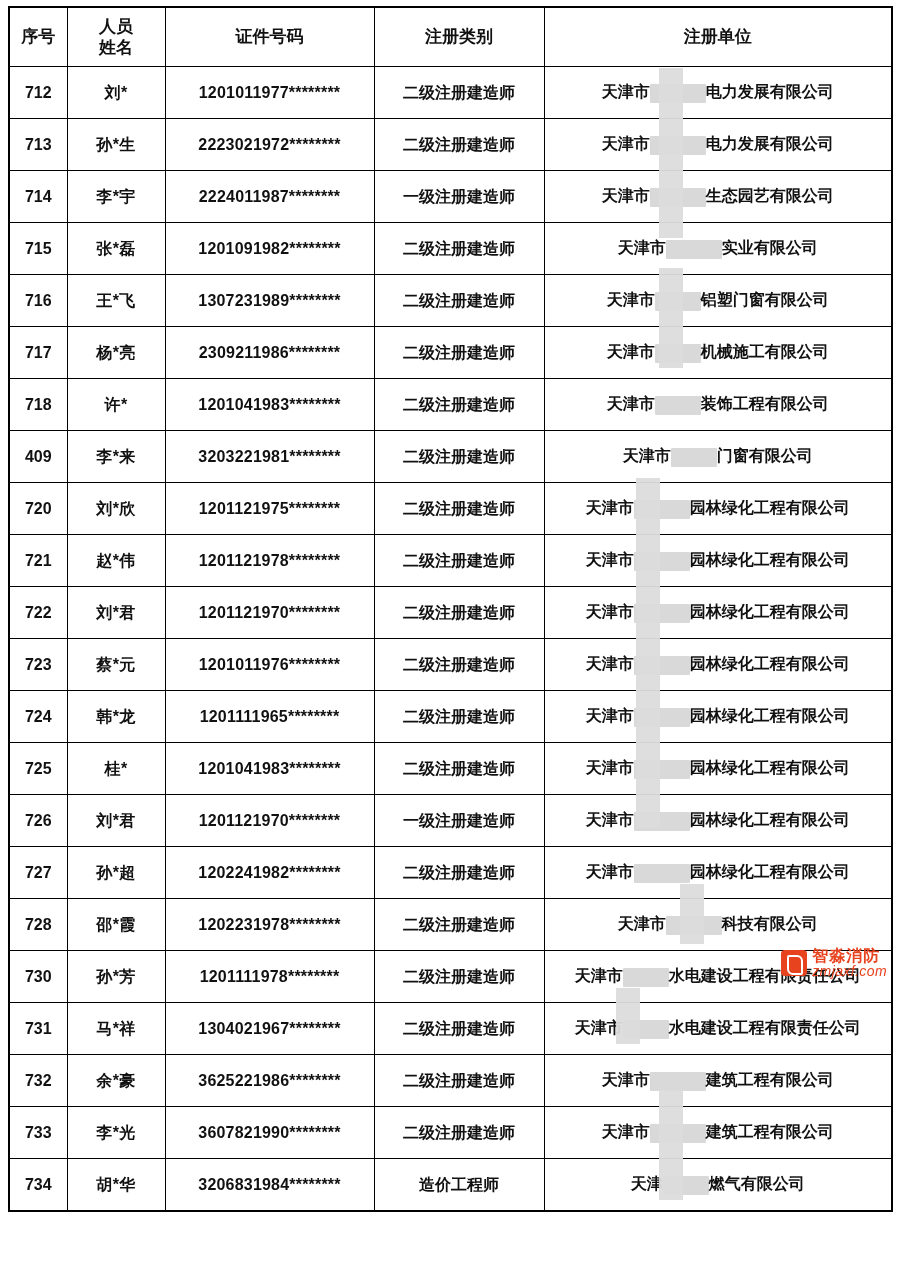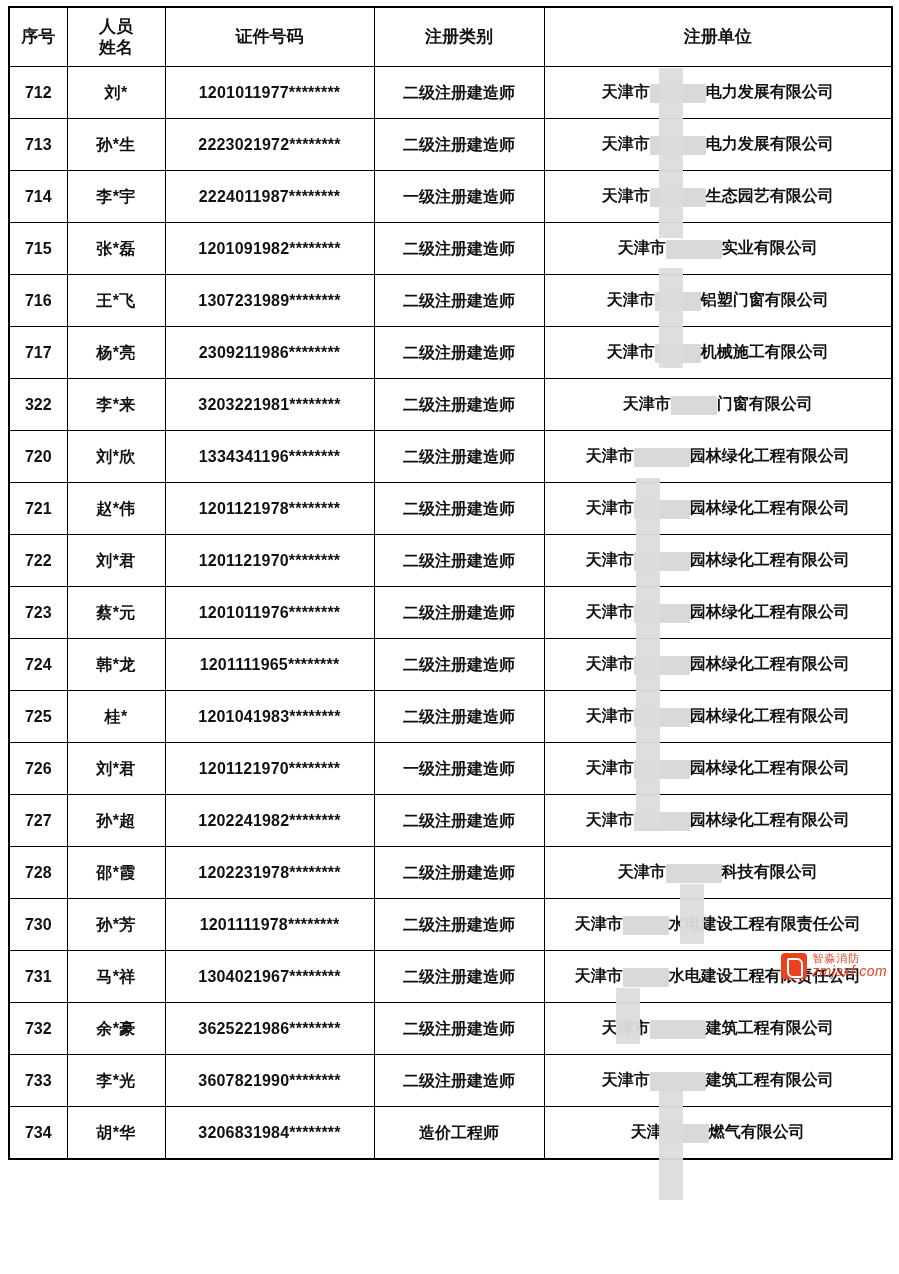--- a/index.html
+++ b/index.html
@@ -106,22 +106,22 @@
     width: 12px; height: 16px;
     border: 2px solid #fff;
     border-radius: 2px 6px 2px 6px;
   }
   .logo-text {
     display: flex;
     flex-direction: column;
     line-height: 1.05;
   }
   .logo-cn {
-    font-size: 11px;
-    font-weight: 400;
+    font-size: 16px;
+    font-weight: 700;
     color: #e8431f;
     letter-spacing: 1px;
   }
   .logo-url {
     font-size: 14px;
     color: #e8431f;
     letter-spacing: 0.4px;
     font-style: italic;
   }
 </style>
@@ -187,30 +187,37 @@
           <td class="org"><span class="org-inner"><span>天津市</span><span class="redact w2"></span><span>铝塑门窗有限公司</span></span></td>
         </tr>
         <tr>
           <td class="idx">717</td>
           <td class="name">杨*亮</td>
           <td class="id">2309211986********</td>
           <td class="cat">二级注册建造师</td>
           <td class="org"><span class="org-inner"><span>天津市</span><span class="redact w2"></span><span>机械施工有限公司</span></span></td>
         </tr>
         <tr>
-          <td class="idx">322</td>
+          <td class="idx">718</td>
+          <td class="name">许*</td>
+          <td class="id">1201041983********</td>
+          <td class="cat">二级注册建造师</td>
+          <td class="org"><span class="org-inner"><span>天津市</span><span class="redact w2"></span><span>装饰工程有限公司</span></span></td>
+        </tr>
+        <tr>
+          <td class="idx">409</td>
           <td class="name">李*来</td>
           <td class="id">3203221981********</td>
           <td class="cat">二级注册建造师</td>
           <td class="org"><span class="org-inner"><span>天津市</span><span class="redact w2"></span><span>门窗有限公司</span></span></td>
         </tr>
         <tr>
           <td class="idx">720</td>
           <td class="name">刘*欣</td>
-          <td class="id">1334341196********</td>
+          <td class="id">1201121975********</td>
           <td class="cat">二级注册建造师</td>
           <td class="org"><span class="org-inner"><span>天津市</span><span class="redact w3"></span><span>园林绿化工程有限公司</span></span></td>
         </tr>
         <tr>
           <td class="idx">721</td>
           <td class="name">赵*伟</td>
           <td class="id">1201121978********</td>
           <td class="cat">二级注册建造师</td>
           <td class="org"><span class="org-inner"><span>天津市</span><span class="redact w3"></span><span>园林绿化工程有限公司</span></span></td>
         </tr>

